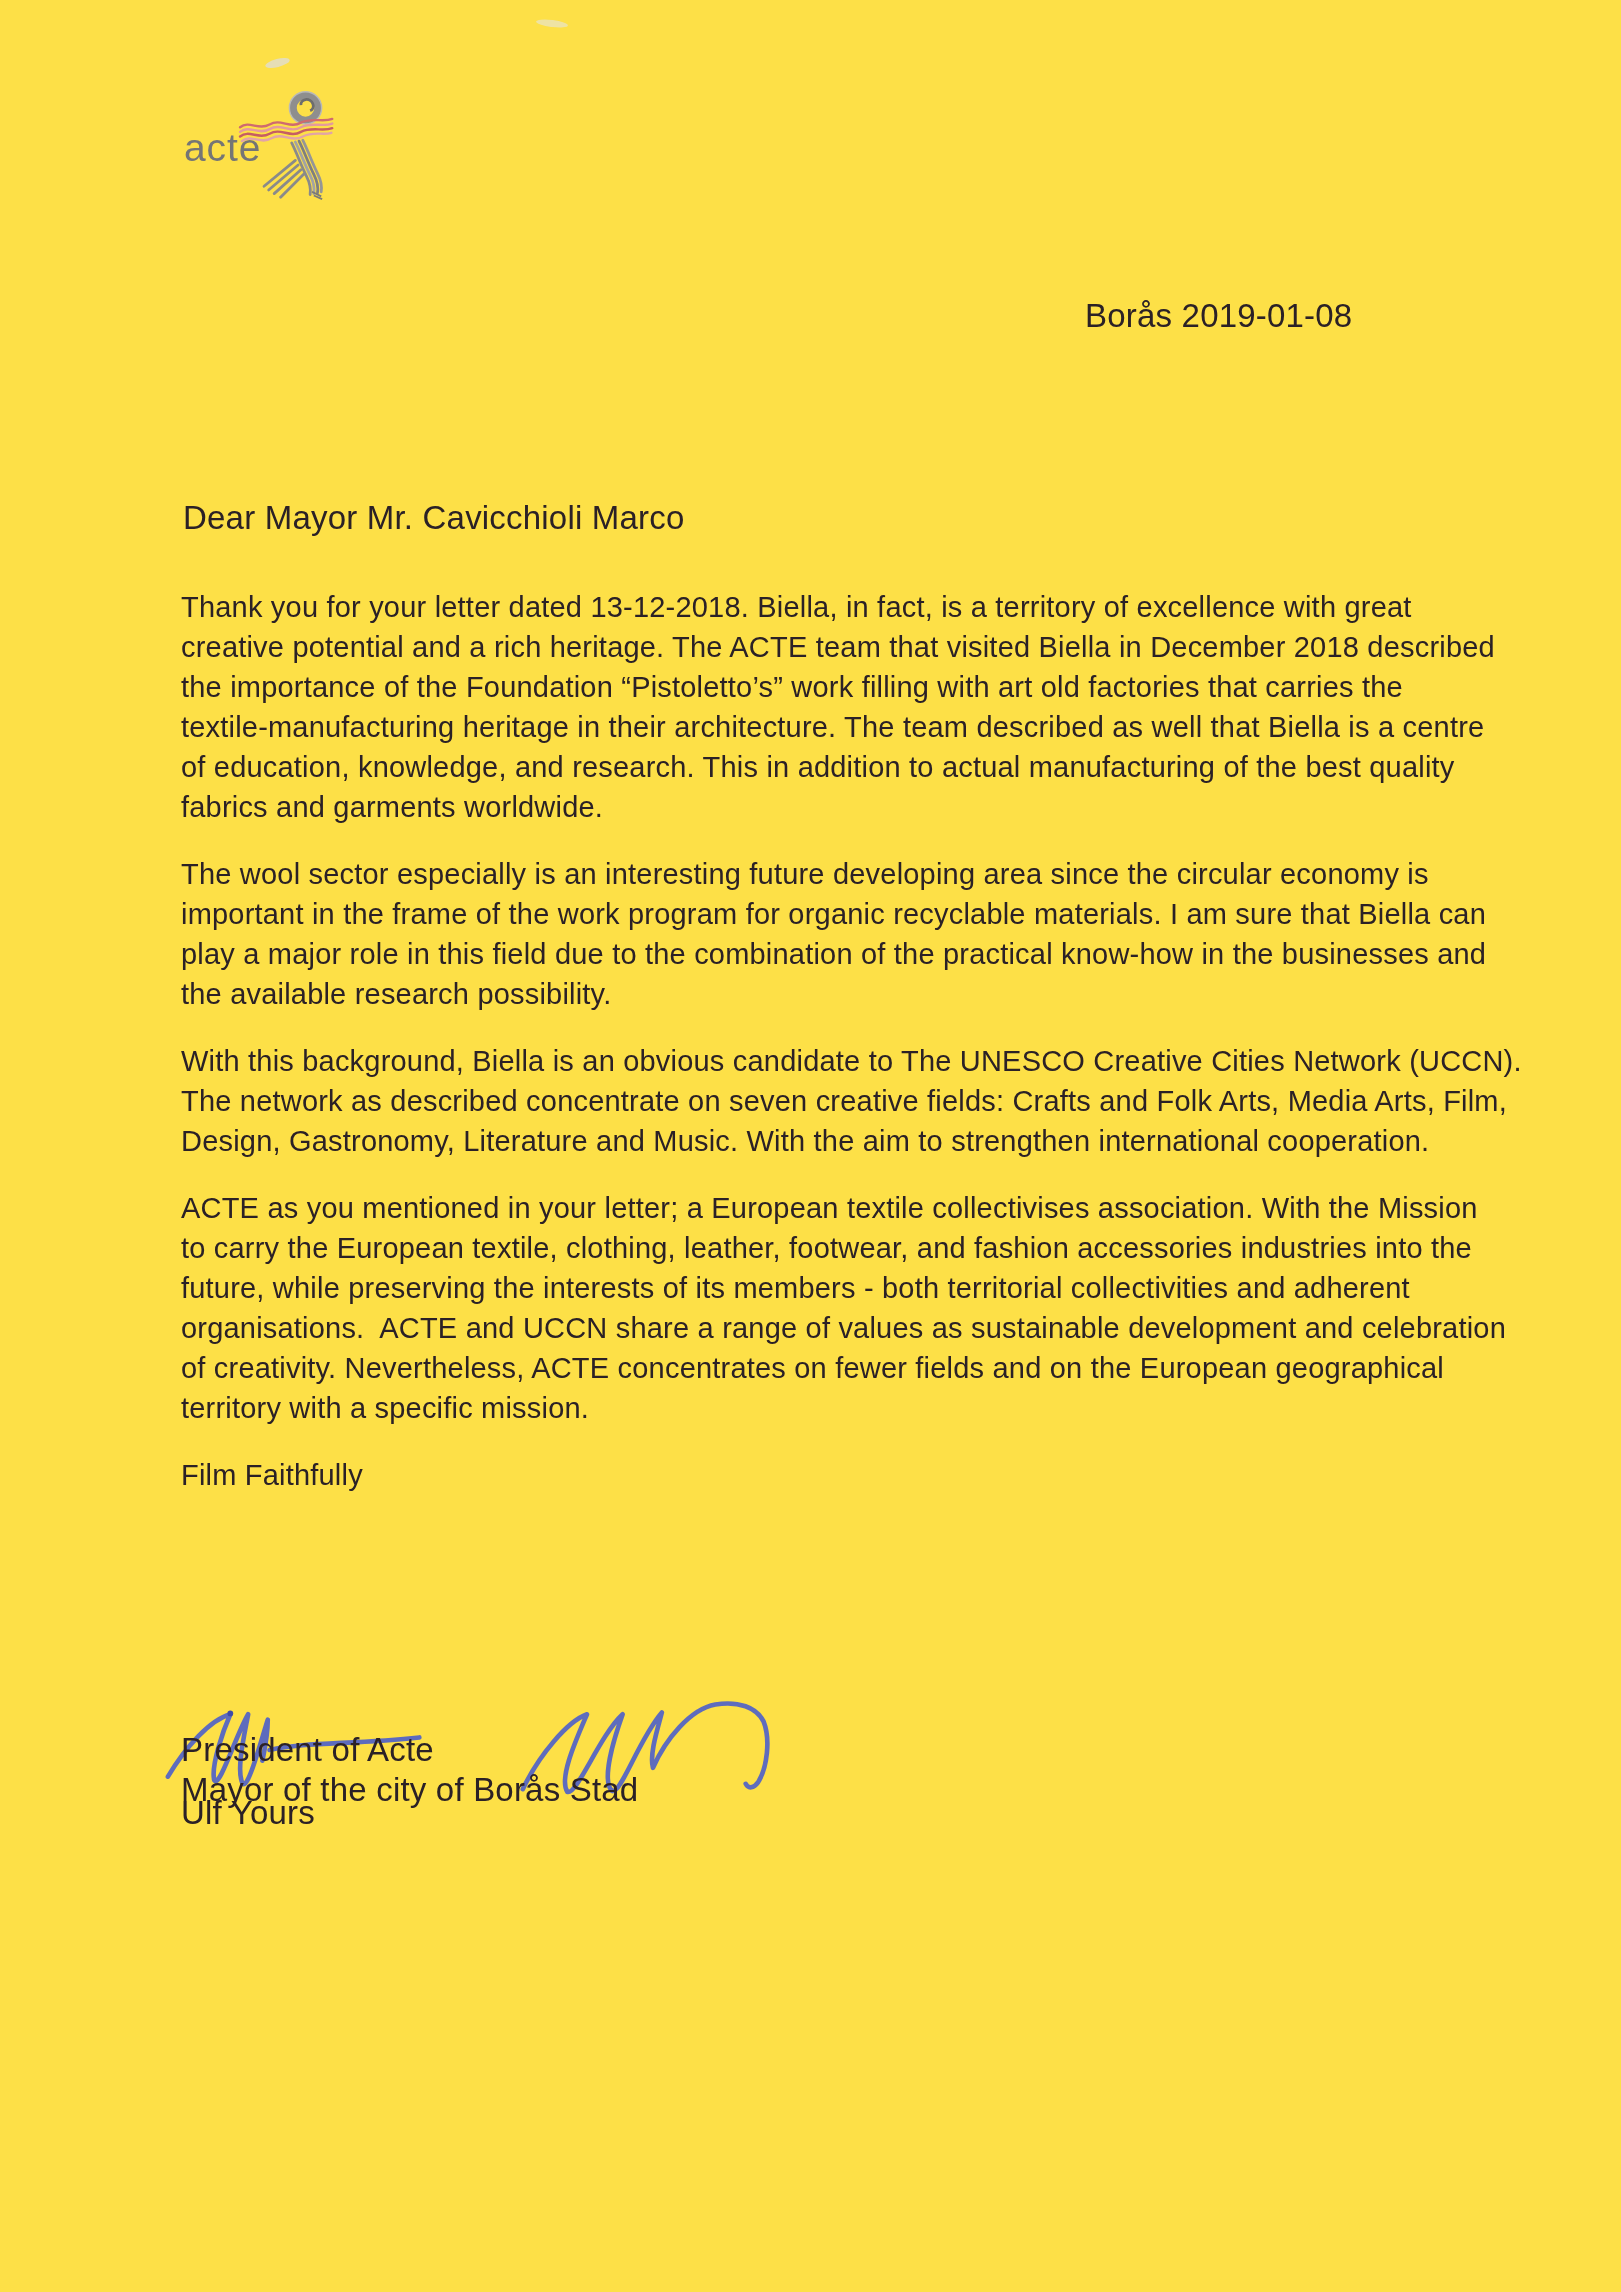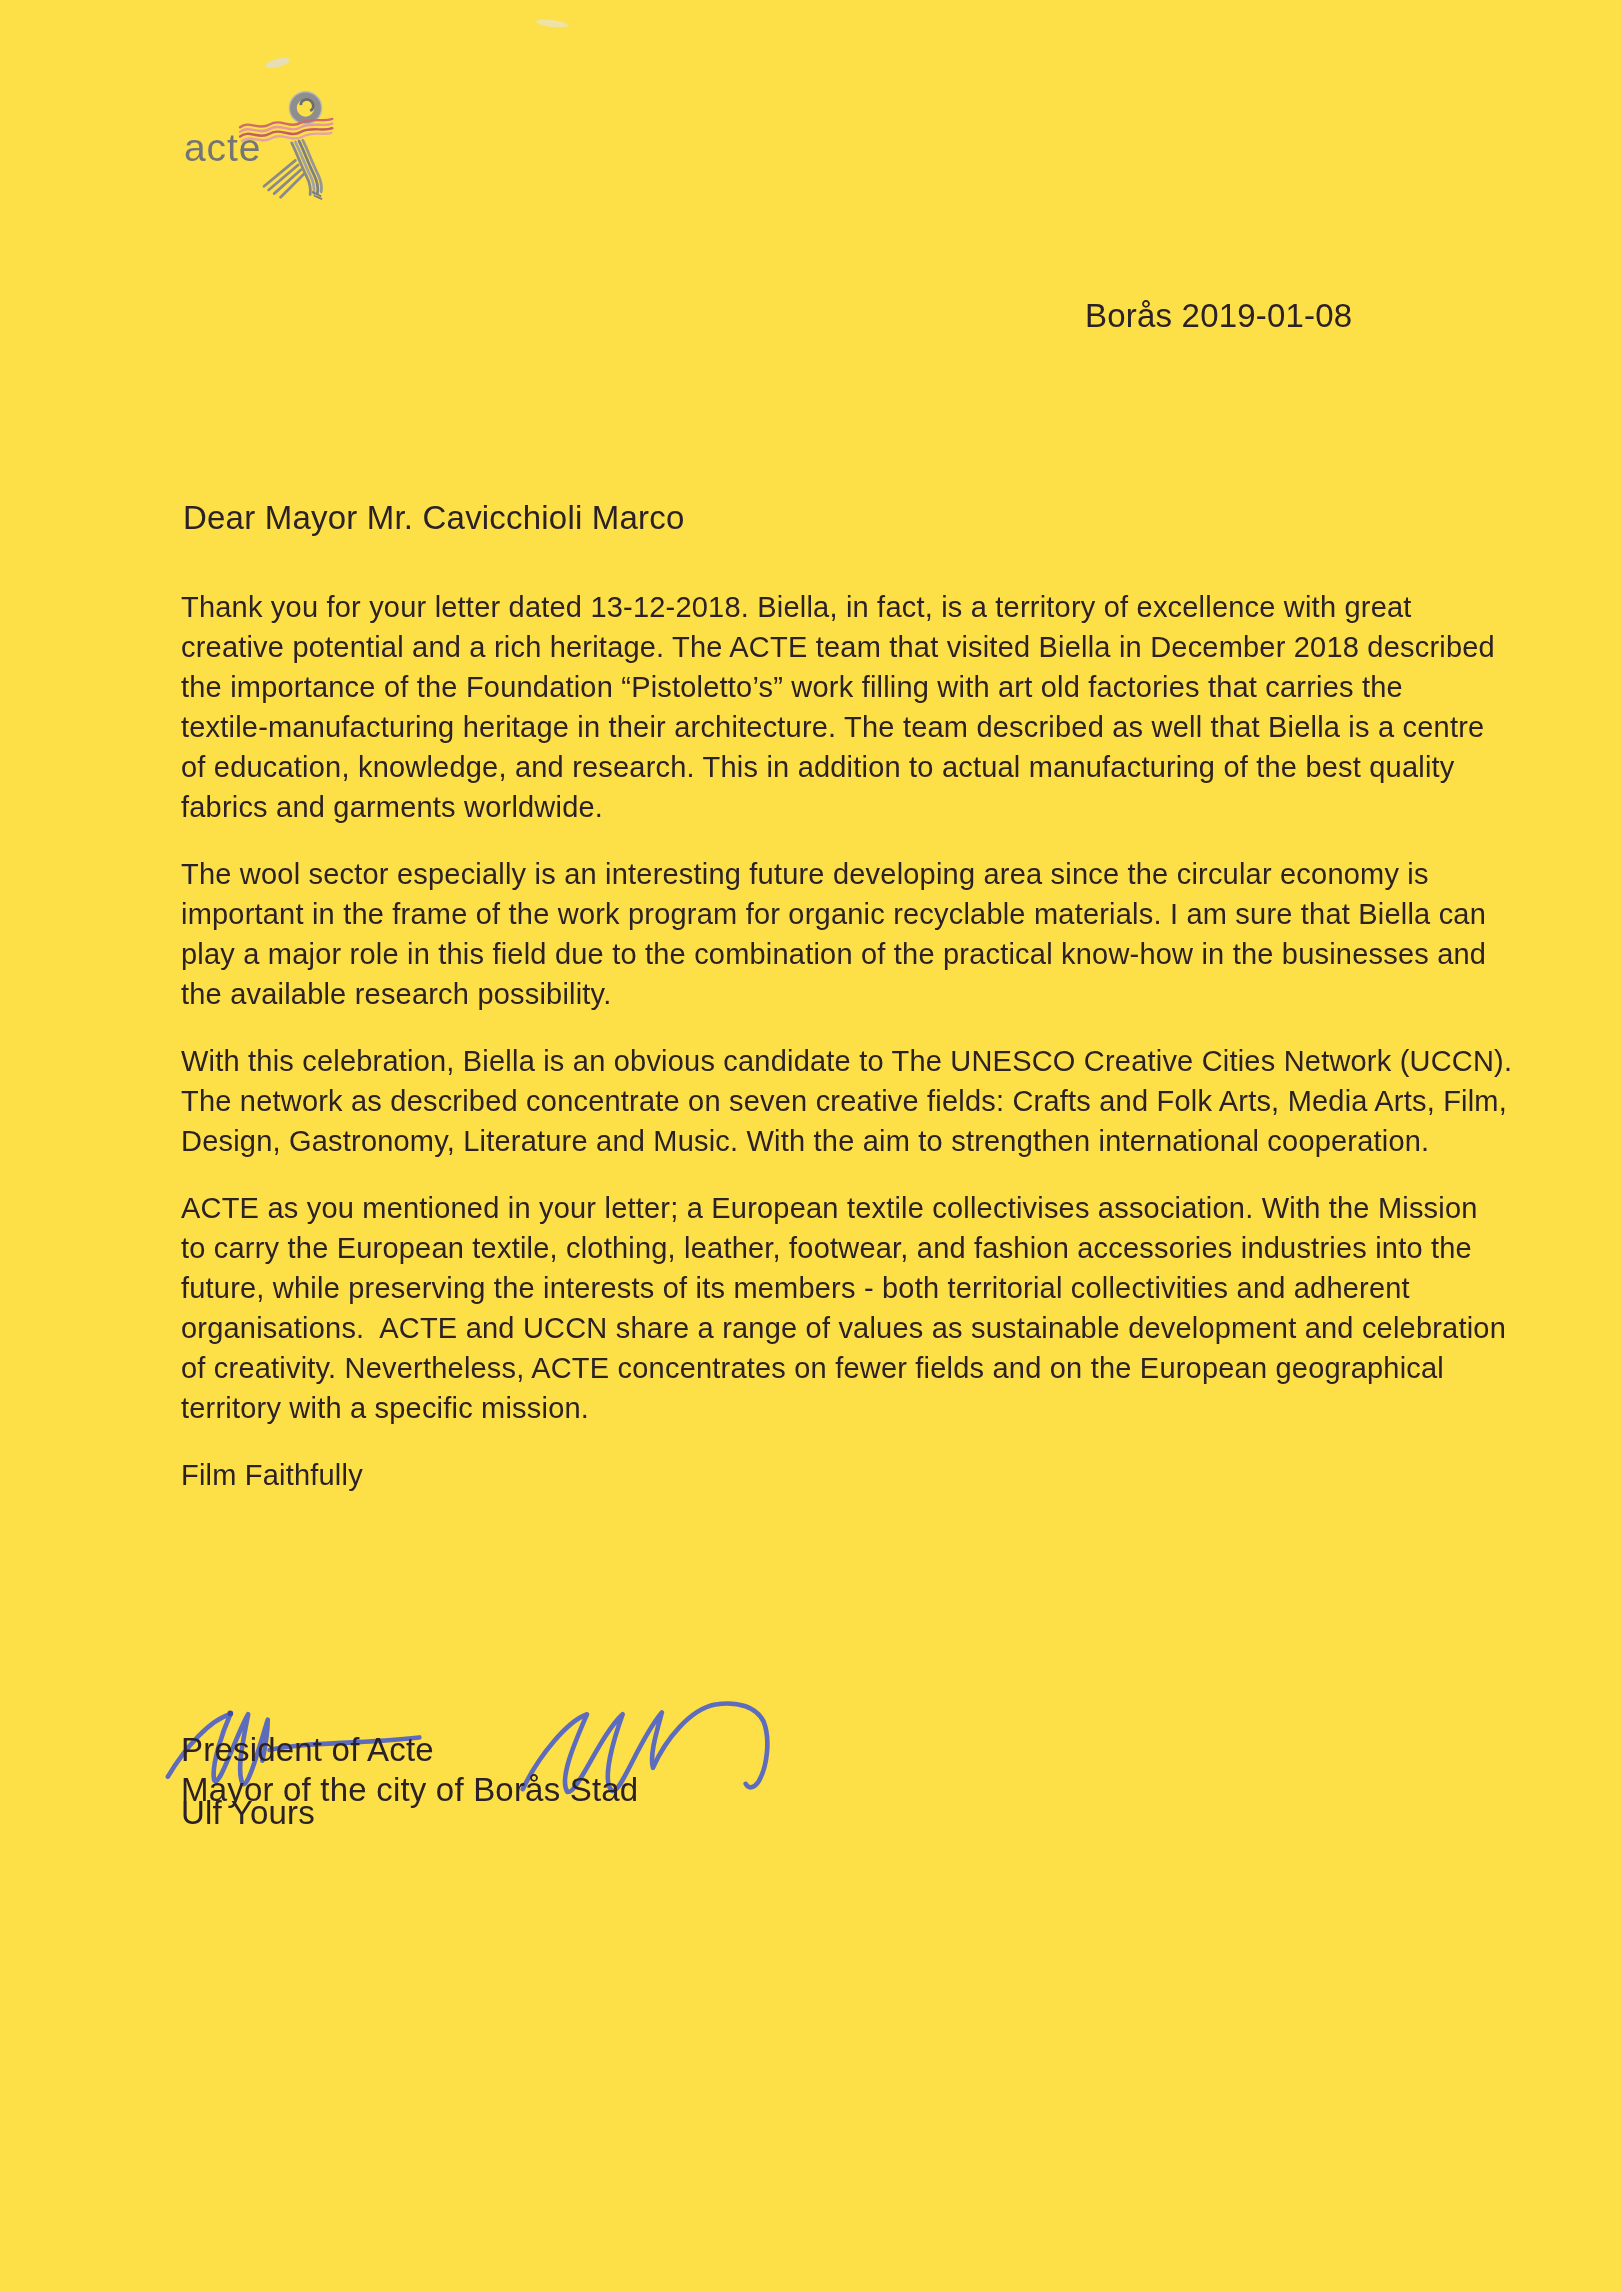--- a/index.html
+++ b/index.html
@@ -91,21 +91,21 @@
     <div class="para">Thank you for your letter dated 13-12-2018. Biella, in fact, is a territory of excellence with great
 creative potential and a rich heritage. The ACTE team that visited Biella in December 2018 described
 the importance of the Foundation “Pistoletto’s” work filling with art old factories that carries the
 textile-manufacturing heritage in their architecture. The team described as well that Biella is a centre
 of education, knowledge, and research. This in addition to actual manufacturing of the best quality
 fabrics and garments worldwide.</div>
     <div class="para">The wool sector especially is an interesting future developing area since the circular economy is
 important in the frame of the work program for organic recyclable materials. I am sure that Biella can
 play a major role in this field due to the combination of the practical know-how in the businesses and
 the available research possibility.</div>
-    <div class="para">With this celebration, Biella is an obvious candidate to The UNESCO Creative Cities Network (UCCN).
+    <div class="para">With this background, Biella is an obvious candidate to The UNESCO Creative Cities Network (UCCN).
 The network as described concentrate on seven creative fields: Crafts and Folk Arts, Media Arts, Film,
 Design, Gastronomy, Literature and Music. With the aim to strengthen international cooperation.</div>
     <div class="para">ACTE as you mentioned in your letter; a European textile collectivises association. With the Mission
 to carry the European textile, clothing, leather, footwear, and fashion accessories industries into the
 future, while preserving the interests of its members - both territorial collectivities and adherent
 organisations.  ACTE and UCCN share a range of values as sustainable development and celebration
 of creativity. Nevertheless, ACTE concentrates on fewer fields and on the European geographical
 territory with a specific mission.</div>
     <div class="para closing">Film Faithfully</div>
   </div>

